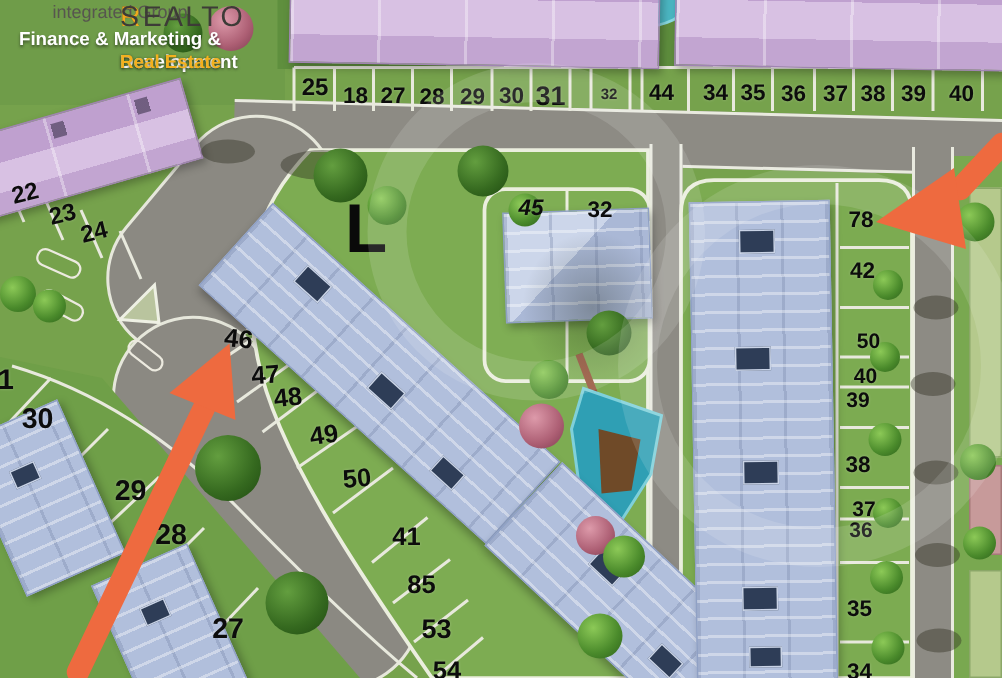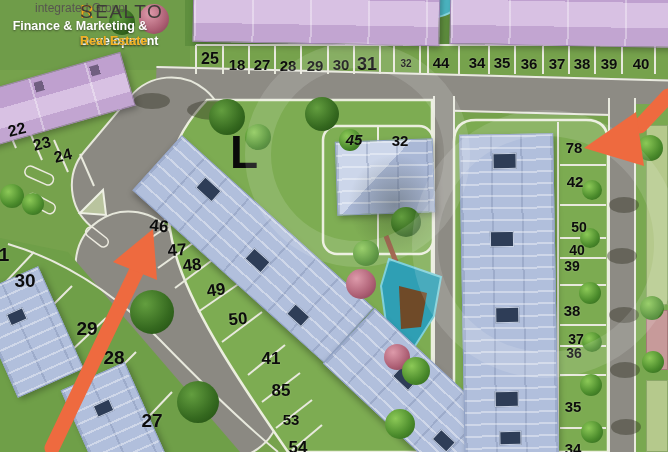--- a/index.html
+++ b/index.html
@@ -291,21 +291,21 @@
       <div class="plot-num" style="left: 87px; top: 328px; font-size: 19px; transform: translate(-50%, -50%) rotate(0deg);">29</div>
       <div class="plot-num" style="left: 114px; top: 357px; font-size: 19px; transform: translate(-50%, -50%) rotate(0deg);">28</div>
       <div class="plot-num" style="left: 152px; top: 420px; font-size: 19px; transform: translate(-50%, -50%) rotate(0deg);">27</div>
       <div class="plot-num" style="left: 159px; top: 226px; font-size: 17px; transform: translate(-50%, -50%) rotate(6deg);">46</div>
       <div class="plot-num" style="left: 177px; top: 250px; font-size: 17px; transform: translate(-50%, -50%) rotate(-4deg);">47</div>
       <div class="plot-num" style="left: 192px; top: 265px; font-size: 17px; transform: translate(-50%, -50%) rotate(-6deg);">48</div>
       <div class="plot-num" style="left: 216px; top: 290px; font-size: 17px; transform: translate(-50%, -50%) rotate(-8deg);">49</div>
       <div class="plot-num" style="left: 238px; top: 319px; font-size: 17px; transform: translate(-50%, -50%) rotate(-5deg);">50</div>
       <div class="plot-num" style="left: 271px; top: 358px; font-size: 17px; transform: translate(-50%, -50%) rotate(0deg);">41</div>
       <div class="plot-num" style="left: 281px; top: 390px; font-size: 17px; transform: translate(-50%, -50%) rotate(0deg);">85</div>
-      <div class="plot-num" style="left: 291px; top: 419px; font-size: 15px; transform: translate(-50%, -50%) rotate(0deg);">53</div>
+      <div class="plot-num" style="left: 291px; top: 419px; font-size: 18px; transform: translate(-50%, -50%) rotate(0deg);">53</div>
       <div class="plot-num" style="left: 298px; top: 447px; font-size: 17px; transform: translate(-50%, -50%) rotate(0deg);">54</div>
       <div class="plot-num" style="left: 354px; top: 139px; font-size: 15px; transform: translate(-50%, -50%) rotate(0deg); font-style: italic;">45</div>
       <div class="plot-num" style="left: 400px; top: 140px; font-size: 15px; transform: translate(-50%, -50%) rotate(0deg);">32</div>
       <div class="plot-num" style="left: 574px; top: 147px; font-size: 15px; transform: translate(-50%, -50%) rotate(0deg);">78</div>
       <div class="plot-num" style="left: 575px; top: 181px; font-size: 15px; transform: translate(-50%, -50%) rotate(0deg);">42</div>
       <div class="plot-num" style="left: 579px; top: 227px; font-size: 14px; transform: translate(-50%, -50%) rotate(0deg);">50</div>
       <div class="plot-num" style="left: 577px; top: 250px; font-size: 14px; transform: translate(-50%, -50%) rotate(0deg);">40</div>
       <div class="plot-num" style="left: 572px; top: 266px; font-size: 14px; transform: translate(-50%, -50%) rotate(0deg);">39</div>
       <div class="plot-num" style="left: 572px; top: 310px; font-size: 15px; transform: translate(-50%, -50%) rotate(0deg);">38</div>
       <div class="plot-num" style="left: 576px; top: 339px; font-size: 14px; transform: translate(-50%, -50%) rotate(0deg);">37</div>

